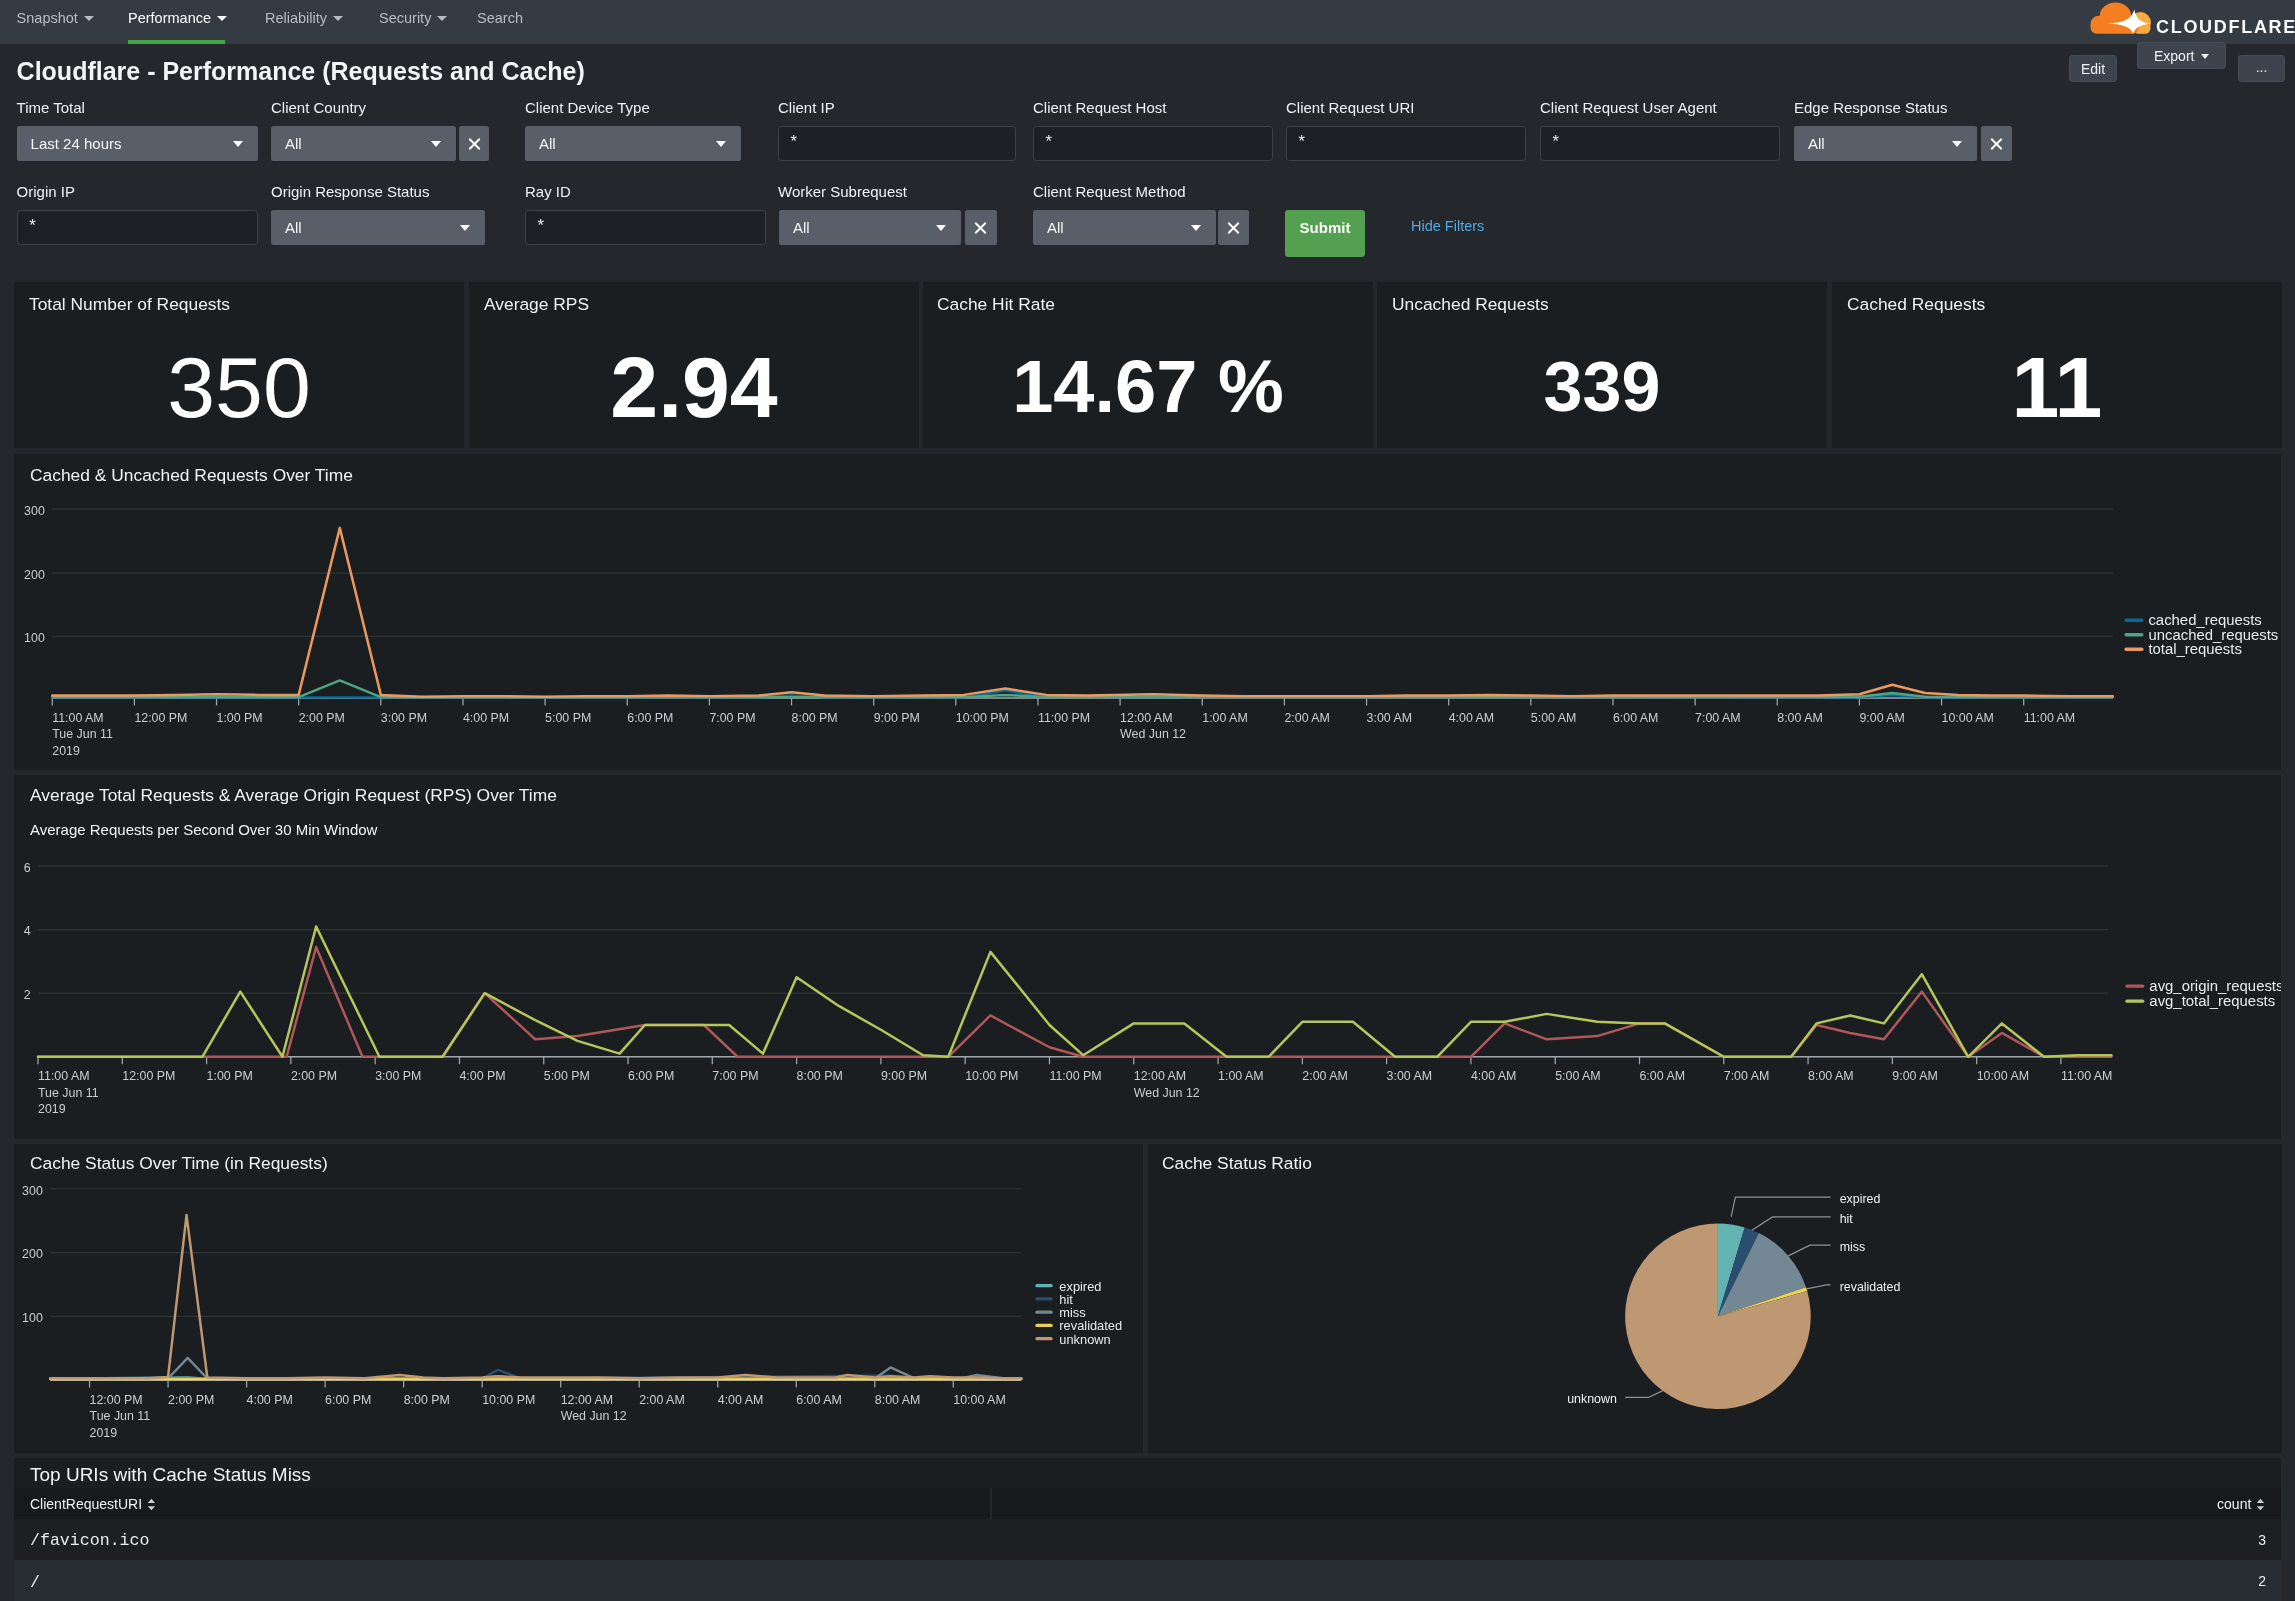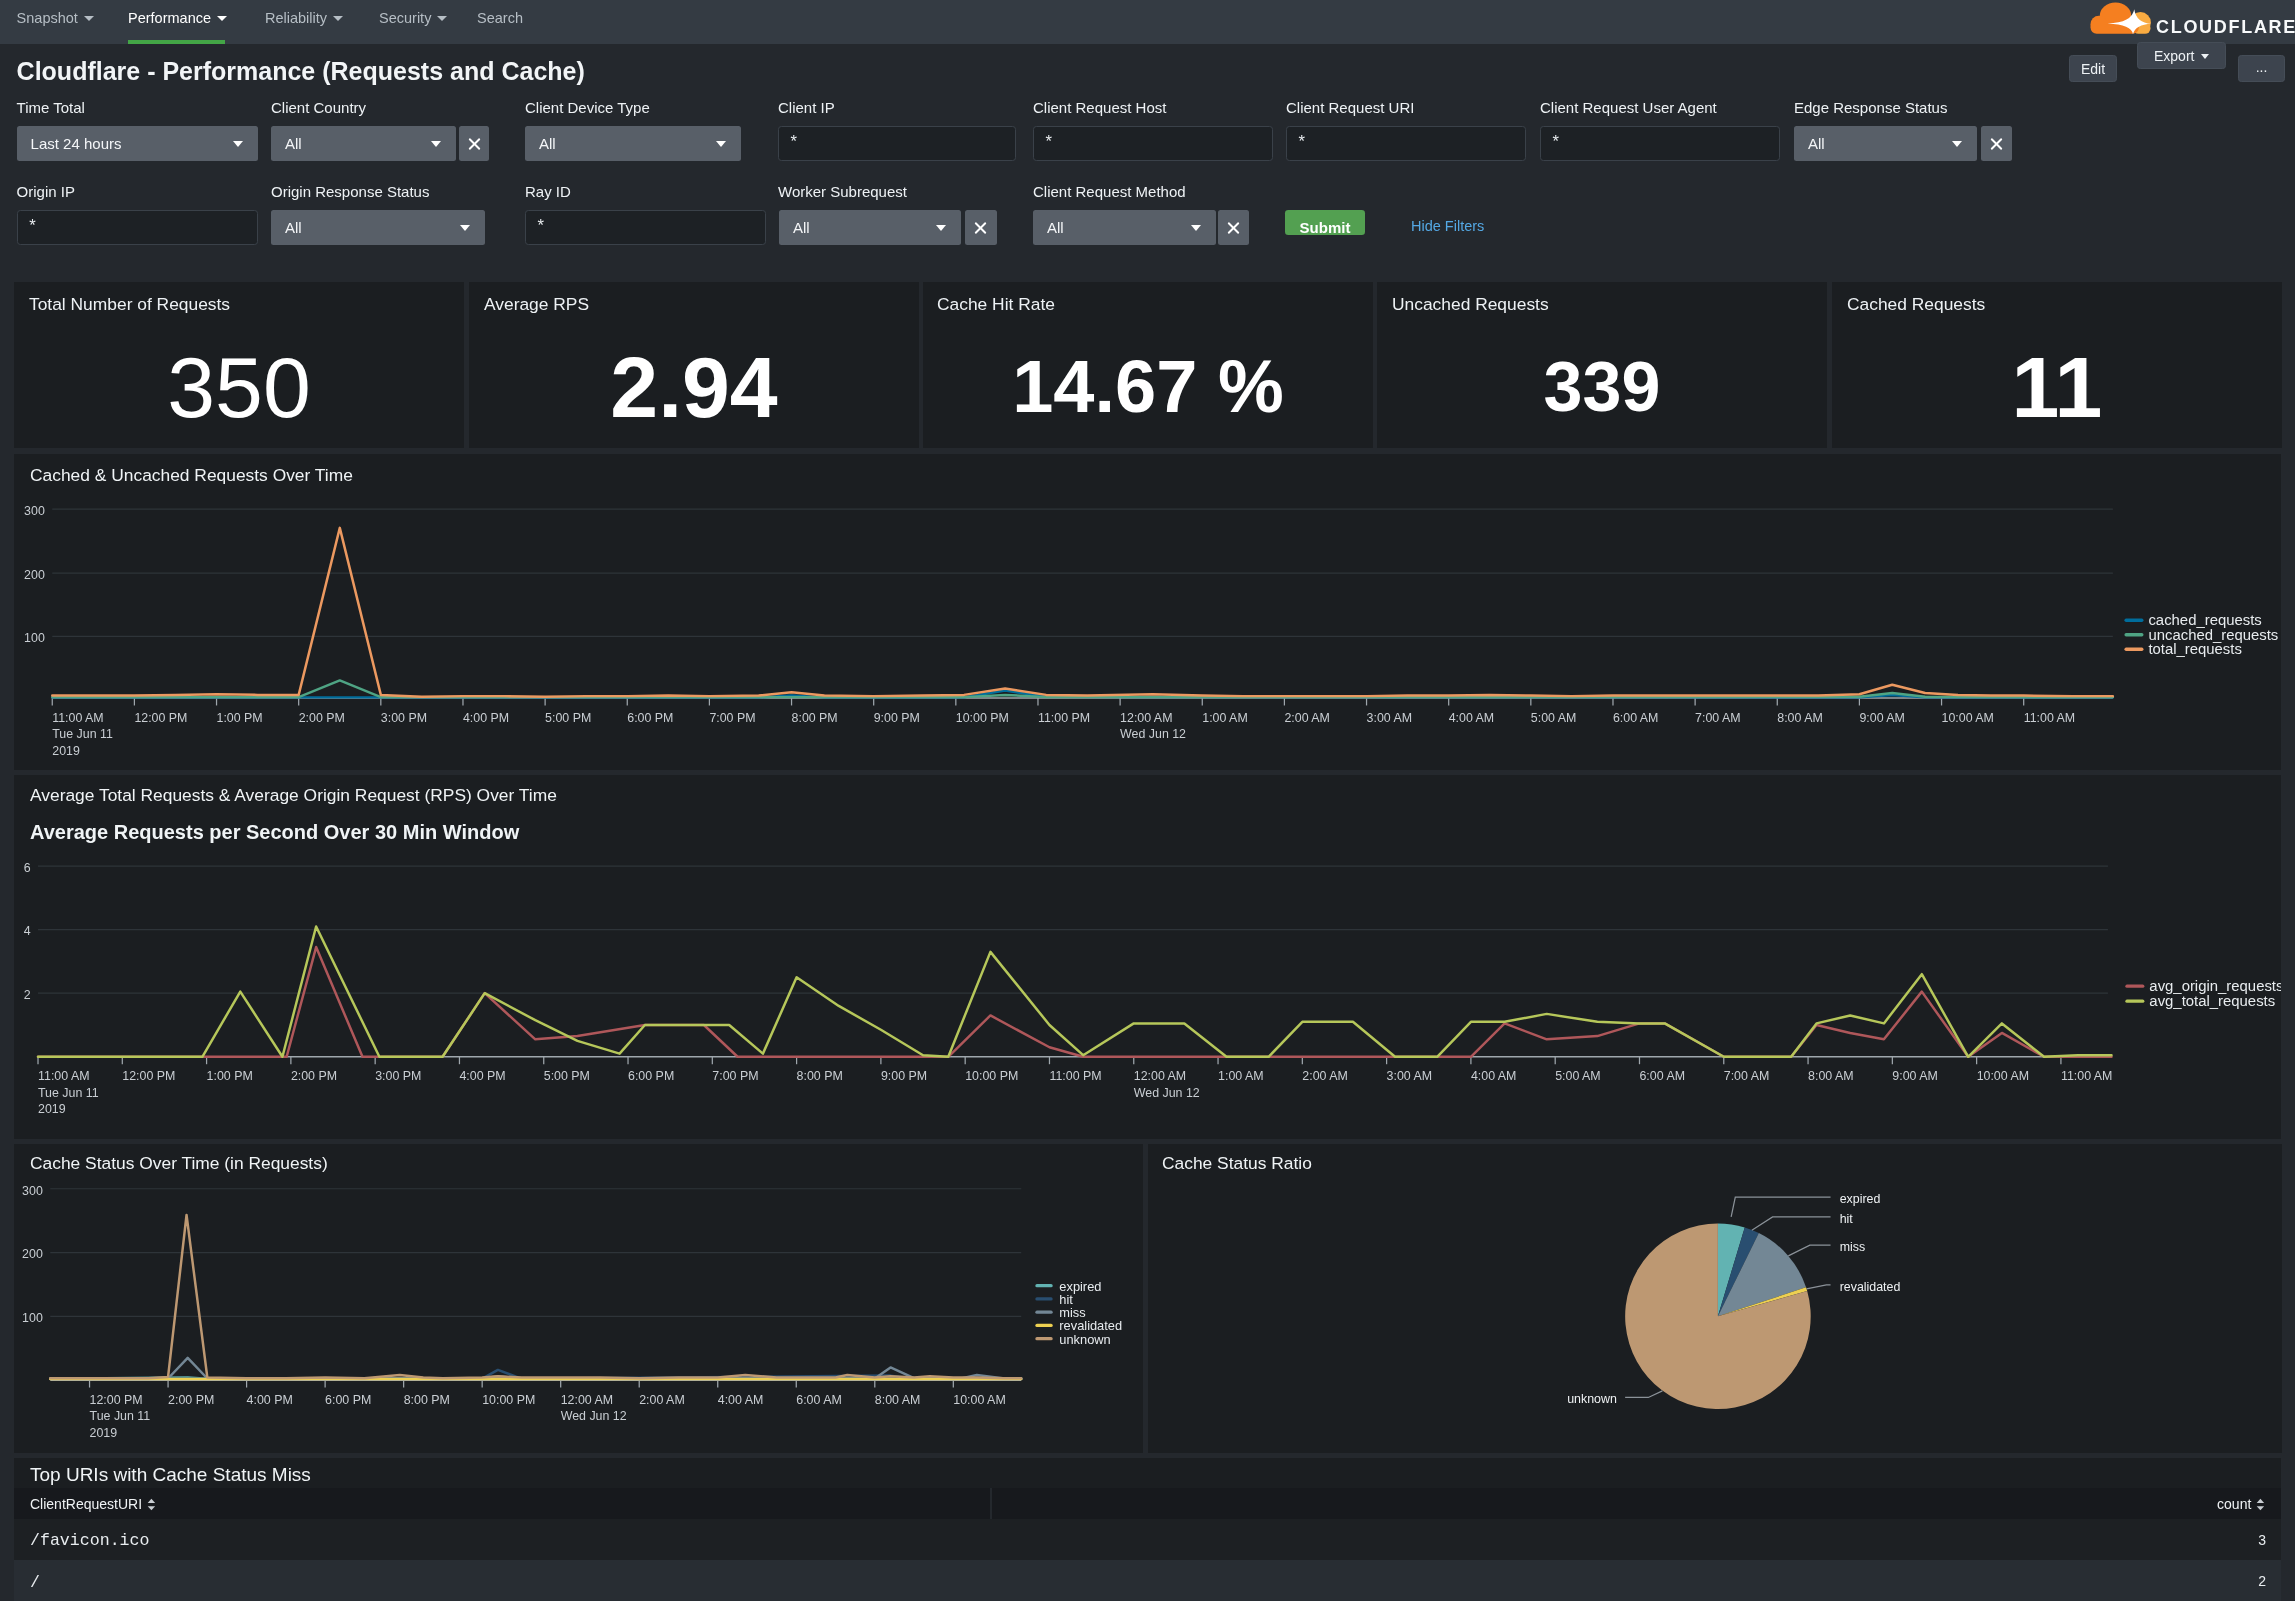--- a/index.html
+++ b/index.html
@@ -71,21 +71,21 @@
 <div class="xbtn" style="left:965px;top:210px;width:32px">
     <i class="r1"></i>
     <i class="r2"></i>
   </div>
 <div class="lbl" style="left:1033px;top:183px">Client Request Method</div>
 <div class="dd" style="left:1033px;top:210px;width:183px">All<span class="caret"></span></div>
 <div class="xbtn" style="left:1218px;top:210px;width:31px">
     <i class="r1"></i>
     <i class="r2"></i>
   </div>
-<div class="a" style="left:1285px;top:210px;width:80px;height:25px;background:#53a051;border-radius:3.3px;color:#fff;font-size:15px;font-weight:bold;text-align:center;line-height:35px">Submit</div>
+<div class="a" style="left:1285px;top:210px;width:80px;height:47px;background:#53a051;border-radius:3.3px;color:#fff;font-size:15px;font-weight:bold;text-align:center;line-height:35px">Submit</div>
 <div class="a" style="left:1411px;top:218px;font-size:14.5px;color:#54a8e4">Hide Filters</div>
 <div class="panel" style="left:14px;top:282px;width:450px;height:166px"></div>
 <div class="a" style="left:29px;top:294px;font-size:17.4px;color:#eef2f5">Total Number of Requests</div>
 <div class="a" style="left:14px;top:344px;width:450px;text-align:center;font-size:86px;font-weight:normal;color:#fff;line-height:86px">350</div>
 <div class="panel" style="left:469px;top:282px;width:450px;height:166px"></div>
 <div class="a" style="left:484px;top:294px;font-size:17.4px;color:#eef2f5">Average RPS</div>
 <div class="a" style="left:469px;top:344px;width:450px;text-align:center;font-size:86px;font-weight:bold;color:#fff;line-height:86px">2.94</div>
 <div class="panel" style="left:923px;top:282px;width:450px;height:166px"></div>
 <div class="a" style="left:937px;top:294px;font-size:17.4px;color:#eef2f5">Cache Hit Rate</div>
 <div class="a" style="left:923px;top:350px;width:450px;text-align:center;font-size:74px;font-weight:bold;color:#fff;line-height:74px">14.67 %</div>
@@ -163,21 +163,21 @@
     <polyline points="45.0,292.0 94.7,292.0 144.3,292.0 193.9,291.2 243.6,290.4 293.2,291.2 342.9,291.2 392.6,89.3 442.2,291.2 491.8,293.5 541.5,292.7 591.1,292.7 640.8,293.5 690.4,292.7 740.1,292.7 789.8,292.0 839.4,292.7 899.0,292.0 938.7,288.1 978.4,292.0 1038.0,292.7 1097.6,292.0 1147.2,291.2 1196.9,283.6 1246.5,291.2 1296.2,292.0 1375.6,290.4 1435.2,292.0 1484.8,292.7 1534.5,292.7 1584.1,292.7 1633.8,292.7 1683.5,292.0 1733.1,292.0 1782.8,291.2 1832.4,292.0 1882.0,292.7 1931.7,292.0 1981.3,292.0 2031.0,292.0 2080.6,292.0 2130.3,292.0 2179.9,292.0 2229.6,290.4 2269.3,279.0 2309.0,288.9 2348.8,291.2 2388.5,292.0 2428.2,292.0 2487.8,292.7 2536.0,292.7" fill="none" stroke="#ec9960" stroke-width="3" stroke-linejoin="round" stroke-linecap="round"></polyline>
     <rect x="2550" y="199.0" width="23" height="4" rx="2" fill="#006d9c"></rect>
     <text x="2579" y="207.0" font-size="18" fill="#e8ecef">cached_requests</text>
     <rect x="2550" y="216.5" width="23" height="4" rx="2" fill="#4fa484"></rect>
     <text x="2579" y="224.5" font-size="18" fill="#e8ecef">uncached_requests</text>
     <rect x="2550" y="234.0" width="23" height="4" rx="2" fill="#ec9960"></rect>
     <text x="2579" y="242.0" font-size="18" fill="#e8ecef">total_requests</text>
   </svg>
 <div class="panel" style="left:14px;top:775px;width:2267px;height:364px"></div>
 <div class="ptitle" style="left:30px;top:785px">Average Total Requests &amp; Average Origin Request (RPS) Over Time</div>
-<div class="a" style="left:30px;top:821px;font-size:20px;font-weight:bold;color:#f0f4f6">Average Requests per Second Over 30 Min Window</div>
+<div class="a" style="left:30px;top:821px;font-size:15px;font-weight:normal;color:#f0f4f6">Average Requests per Second Over 30 Min Window</div>
 <svg class="a" style="left:14px;top:775px" width="2267" height="364" viewBox="0 0 2738 439">
     <line x1="29.0" y1="109.6" x2="2529" y2="109.6" stroke="#2e3439" stroke-width="1.5"></line>
     <text x="20.0" y="116.6" text-anchor="end" font-size="15" fill="#c9ced3">6</text>
     <line x1="29.0" y1="186.4" x2="2529" y2="186.4" stroke="#2e3439" stroke-width="1.5"></line>
     <text x="20.0" y="193.4" text-anchor="end" font-size="15" fill="#c9ced3">4</text>
     <line x1="29.0" y1="263.2" x2="2529" y2="263.2" stroke="#2e3439" stroke-width="1.5"></line>
     <text x="20.0" y="270.2" text-anchor="end" font-size="15" fill="#c9ced3">2</text>
     <line x1="29.0" y1="340.0" x2="2529" y2="340.0" stroke="#9fa7ad" stroke-width="2"></line>
     <line x1="29.0" y1="340.0" x2="29.0" y2="349.0" stroke="#9fa7ad" stroke-width="1.5"></line>
     <line x1="130.8" y1="340.0" x2="130.8" y2="349.0" stroke="#9fa7ad" stroke-width="1.5"></line>

